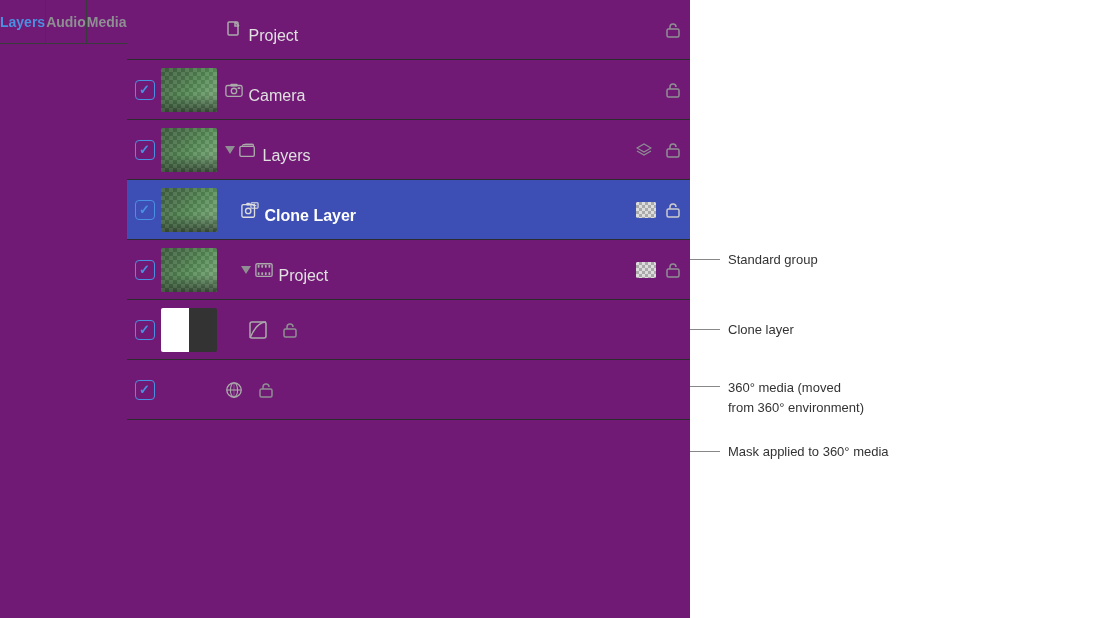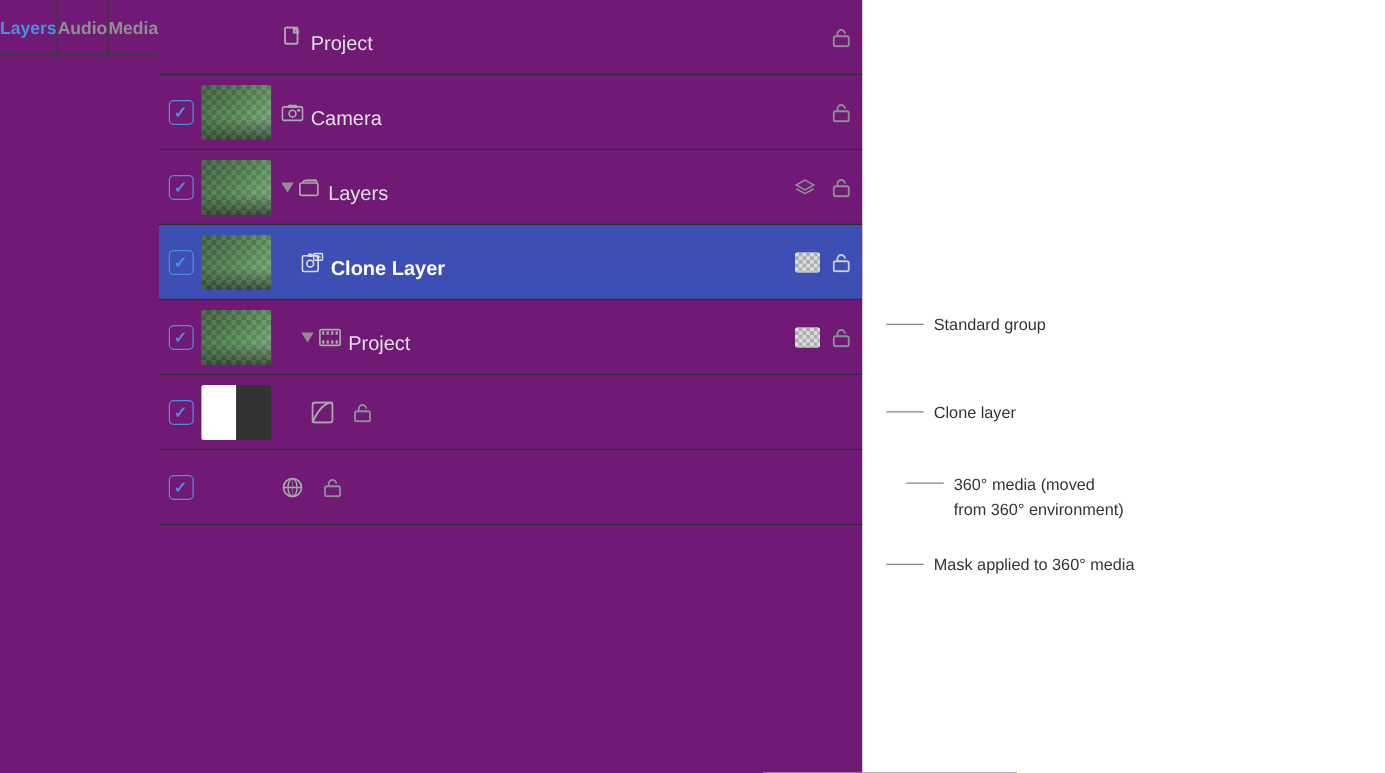--- a/index.html
+++ b/index.html
@@ -209,21 +209,20 @@
       flex-direction: column;
       padding: 0;
       background: #fff;
       position: relative;
     }
 
     .annotation-line {
       position: absolute;
       display: flex;
       align-items: center;
-      margin-left: 19px;
     }
 
     .annotation-text {
       font-size: 13px;
       color: #333;
       white-space: nowrap;
     }
 
     .ann-line-connector {
       width: 30px;
@@ -440,21 +439,21 @@
   <div class="annotation-line" style="top: 252px; left: 0px;">
     <div class="ann-line-connector"></div>
     <span class="annotation-text">Standard group</span>
   </div>
 
   <div class="annotation-line" style="top: 322px; left: 0px;">
     <div class="ann-line-connector"></div>
     <span class="annotation-text">Clone layer</span>
   </div>
 
-  <div class="annotation-line" style="top: 378px; left: 16px; align-items: flex-start;">
+  <div class="annotation-line" style="top: 378px; left: 0px; align-items: flex-start;">
     <div class="ann-line-connector" style="margin-top: 8px;"></div>
     <span class="annotation-text" style="line-height: 1.5;">360° media (moved<br>from 360° environment)</span>
   </div>
 
   <div class="annotation-line" style="top: 444px; left: 0px;">
     <div class="ann-line-connector"></div>
     <span class="annotation-text">Mask applied to 360° media</span>
   </div>
 </div>
 

